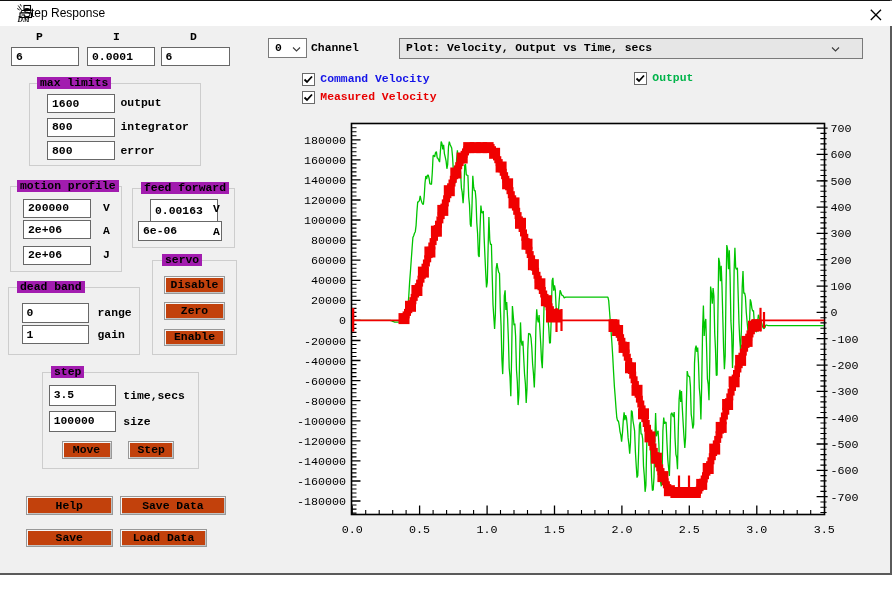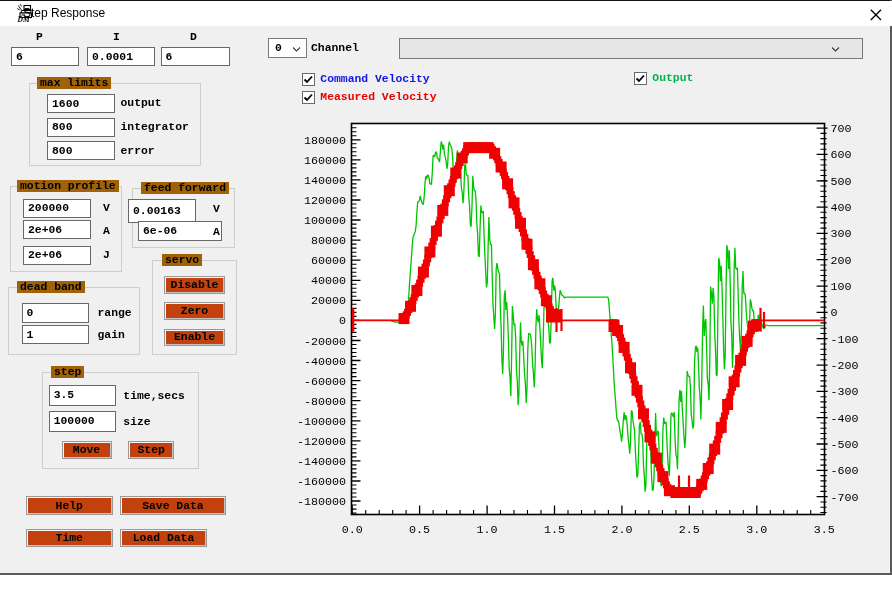--- a/index.html
+++ b/index.html
@@ -4,21 +4,21 @@
 html,body{margin:0;padding:0}
 body{width:892px;height:595px;background:#fff;position:relative;overflow:hidden}
 #win{position:absolute;left:0;top:0;width:892px;height:575px;background:#f0f0f0;border-top:1px solid #111;box-sizing:border-box}
 #win:after{content:"";position:absolute;left:0;bottom:0;width:100%;height:2px;background:#5a5a5a}
 #rightedge{position:absolute;top:0;left:889.5px;width:2px;height:575px;background:#5a5a5a}
 .titlebar{position:absolute;left:0;top:1px;width:892px;height:24.5px;background:#fff}
 .ttext{position:absolute;left:23px;top:6px;font:12px "Liberation Sans",sans-serif;color:#000}
 .lb{position:absolute;font:bold 11.4px "Liberation Mono",monospace;color:#000;white-space:pre;letter-spacing:0px}
 .entry{position:absolute;background:#fff;border:1.5px solid #686868;font:bold 11.4px "Liberation Mono",monospace;color:#000;display:flex;align-items:center;padding-left:4px;box-sizing:border-box}
 .grp{position:absolute;border:1px solid #cdcdcd;box-sizing:border-box}
-.grp>span{position:absolute;top:-7px;background:#a16207;font:bold 11.4px "Liberation Mono",monospace;padding:0 3px;white-space:pre}
+.grp>span{position:absolute;top:-7px;background:#a21caf;font:bold 11.4px "Liberation Mono",monospace;padding:0 3px;white-space:pre}
 .btn{position:absolute;background:#c2410c;border:1.2px solid #989898;box-shadow:inset 1px 1px 0 #f6f6f6,inset -1px -1px 0 #c2c2c2;font:bold 11.4px "Liberation Mono",monospace;color:#000;display:flex;align-items:center;justify-content:center;box-sizing:border-box;white-space:pre}
 .cb{position:absolute;width:13px;height:13px;background:#fff;border:1px solid #6a6a6a;box-sizing:border-box}
 .cb svg{display:block;margin:-1px 0 0 -1px}
 .combo{position:absolute;border:1px solid #7a7a7a;box-sizing:border-box;display:flex;align-items:center;font:bold 11.4px "Liberation Mono",monospace}
 .ax{font:11.7px "Liberation Mono",monospace;fill:#000}
 #chart{position:absolute;left:0;top:0}
 </style></head>
 <body>
 <div id="win"></div>
 <div id="rightedge"></div>
@@ -57,21 +57,21 @@
   </div>
 <div class="entry" style="left:23px;top:198.5px;width:68px;height:19px">200000</div>
 <div class="lb" style="left:103px;top:202px;">V</div>
 <div class="entry" style="left:23px;top:220px;width:68px;height:19px">2e+06</div>
 <div class="lb" style="left:103px;top:225px;">A</div>
 <div class="entry" style="left:23px;top:245.5px;width:68px;height:19px">2e+06</div>
 <div class="lb" style="left:103px;top:249px;">J</div>
 <div class="grp" style="left:132px;top:188px;width:103px;height:60px">
     <span style="left:8px">feed&nbsp;forward</span>
   </div>
-<div class="entry" style="left:128px;top:199px;width:68px;height:24px">0.00163</div>
+<div class="entry" style="left:150px;top:199px;width:68px;height:24px">0.00163</div>
 <div class="lb" style="left:213px;top:203px;">V</div>
 <div class="entry" style="left:138px;top:220.5px;width:84px;height:20px">6e-06</div>
 <div class="lb" style="left:213px;top:226px;">A</div>
 <div class="grp" style="left:152px;top:260px;width:84.5px;height:95px">
     <span style="left:9px">servo</span>
   </div>
 <div class="btn" style="left:164px;top:276.4px;width:61px;height:17.7px">Disable</div>
 <div class="btn" style="left:164px;top:302px;width:61px;height:17.5px">Zero</div>
 <div class="btn" style="left:164px;top:328.6px;width:61px;height:17.2px">Enable</div>
 <div class="grp" style="left:8px;top:287px;width:132px;height:68px">
@@ -85,30 +85,31 @@
     <span style="left:8px">step</span>
   </div>
 <div class="entry" style="left:48.7px;top:384.6px;width:67.7px;height:21.6px">3.5</div>
 <div class="lb" style="left:123.3px;top:390px;">time,secs</div>
 <div class="entry" style="left:48.7px;top:411.1px;width:67.7px;height:20.6px">100000</div>
 <div class="lb" style="left:123.3px;top:416px;">size</div>
 <div class="btn" style="left:61.5px;top:440.5px;width:50px;height:18.7px">Move</div>
 <div class="btn" style="left:128.2px;top:440.5px;width:46px;height:18.7px">Step</div>
 <div class="btn" style="left:26px;top:496.4px;width:86.5px;height:18.4px">Help</div>
 <div class="btn" style="left:119.9px;top:496.4px;width:106px;height:18.4px">Save&nbsp;Data</div>
-<div class="btn" style="left:26px;top:529.1px;width:86.5px;height:17.7px">Time</div>
+<div class="btn" style="left:26px;top:529.1px;width:86.5px;height:17.7px">Save</div>
 <div class="btn" style="left:119.9px;top:529.1px;width:87.3px;height:17.7px">Load&nbsp;Data</div>
 <div class="combo" style="left:268px;top:37.5px;width:39px;height:20.5px;background:#fff">
     <span style="margin-left:6px">0</span>
     <span style="margin-left:auto;margin-right:5px;margin-top:4px"><svg width="9" height="7" viewBox="0 0 9 7">
         <path d="M1 1.5L4.5 5L8 1.5" stroke="#3c3c3c" stroke-width="1.1" fill="none"></path>
       </svg></span>
   </div>
 <div class="lb" style="left:311px;top:41.5px;">Channel</div>
 <div class="combo" style="left:399px;top:38px;width:464px;height:20.6px;background:#e6e6e6">
+    <span style="margin-left:6px">Plot:&nbsp;Velocity,&nbsp;Output&nbsp;vs&nbsp;Time,&nbsp;secs</span>
     <span style="margin-left:auto;margin-right:22px;margin-top:4px"><svg width="9" height="7" viewBox="0 0 9 7">
         <path d="M1 1.5L4.5 5L8 1.5" stroke="#3c3c3c" stroke-width="1.1" fill="none"></path>
       </svg></span>
   </div>
 <div class="cb" style="left:301.5px;top:72.5px">
     <svg width="13" height="13" viewBox="0 0 13 13">
       <path d="M2.5 6.5L5 9L10 3.5" stroke="#000" stroke-width="1.8" fill="none"></path>
     </svg>
   </div>
 <div class="lb" style="left:320.3px;top:72.5px;color:#1414e8">Command&nbsp;Velocity</div>

